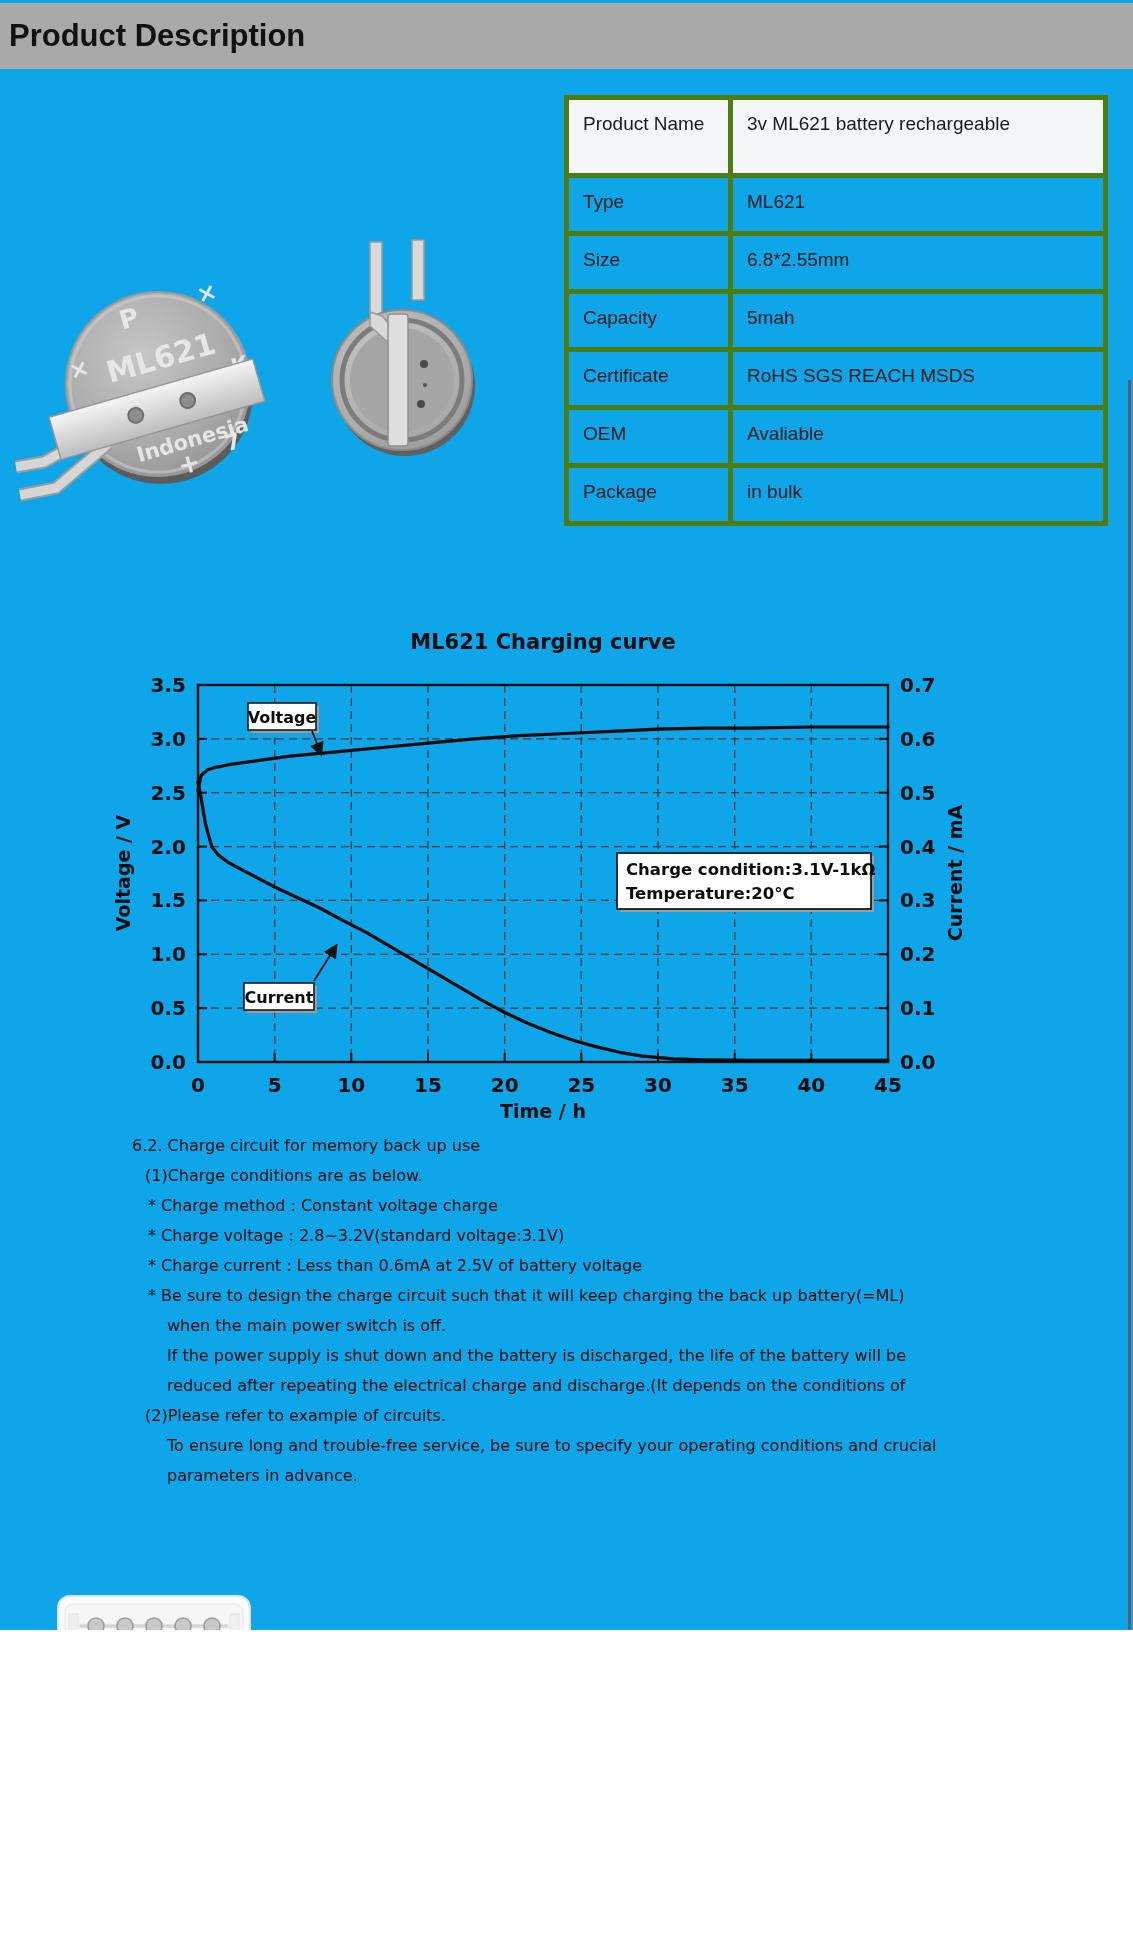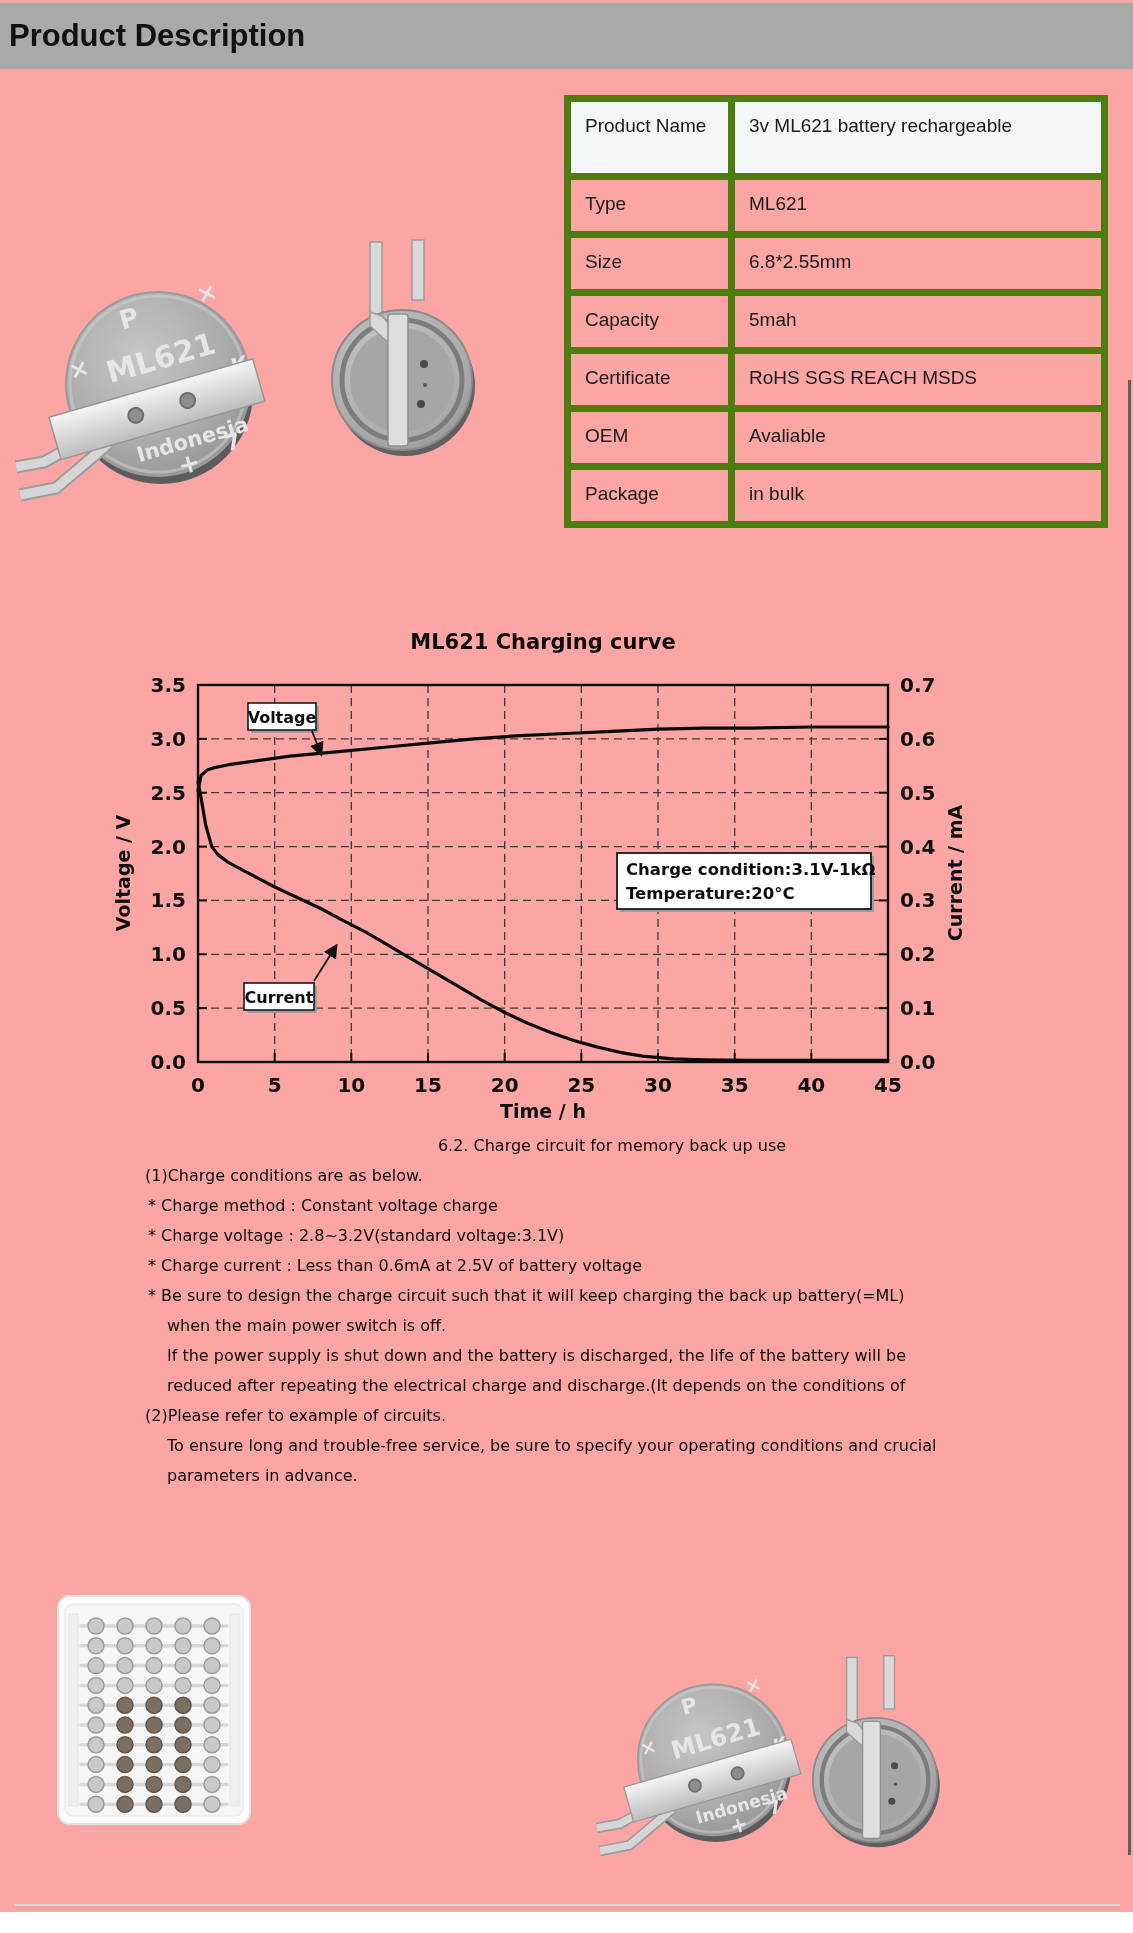--- a/index.html
+++ b/index.html
@@ -1,37 +1,37 @@
 <!DOCTYPE html>
 <html><head>
 <meta charset="utf-8">
 <style>
   html,body{margin:0;padding:0;background:#fff;}
-  .page{position:relative;width:1133px;height:1912px;background:#fca5a5;overflow:hidden;
+  .page{position:relative;width:1133px;height:1630px;background:#0ea5e9;overflow:hidden;
         font-family:"Liberation Sans",sans-serif;color:#141414;text-decoration:underline;}
   .header-bar{position:absolute;left:0;top:3px;width:1133px;height:66px;background:#a9a9a9;}
   .header-bar span{display:block;line-height:66px;padding-left:9px;font-size:31px;font-weight:600;color:#111;}
 
   
   table.spec{position:absolute;left:564px;top:95px;width:544px;border-collapse:collapse;
              font-size:19px;color:#1a1a1a;}
-  table.spec td{border:7px solid #4d7c0f;vertical-align:top;padding:13px 14px;box-sizing:border-box;margin-left:20px;}
+  table.spec td{border:5px solid #4d7c0f;vertical-align:top;padding:13px 14px;box-sizing:border-box;margin-left:20px;}
   table.spec td.lbl{width:164px;}
   table.spec tr td{height:58px;}
   table.spec tr.first td{height:78px;background:#f4f6f8;}
 
   
   .chart-svg{position:absolute;left:100px;top:615px;width:900px;height:510px;}
   .chart-svg text{font-family:"DejaVu Sans",sans-serif;font-weight:bold;fill:#0d0d0d;}
 
   
   .notes{position:absolute;left:117px;top:1131px;width:990px;font-family:"DejaVu Sans",sans-serif;
          font-size:16px;line-height:30px;color:#0c0c0c;}
   .note-line{white-space:nowrap;}
-  .ind0{margin-left:0;text-align:center;} .ind1{margin-left:28px;} .ind2{margin-left:31px;} .ind3{margin-left:50px;}
+  .ind0{margin-left:15px;} .ind1{margin-left:28px;} .ind2{margin-left:31px;} .ind3{margin-left:50px;}
 
   
   .photo1{position:absolute;left:8px;top:238px;width:280px;height:290px;}
   .photo2{position:absolute;left:312px;top:228px;width:180px;height:240px;}
   .photo3{position:absolute;left:590px;top:1640px;width:230px;height:238px;}
   .photo4{position:absolute;left:795px;top:1645px;width:160px;height:213px;}
   .tray{position:absolute;left:55px;top:1592px;width:205px;height:240px;}
 
   .right-line{position:absolute;left:1128px;top:380px;width:3px;height:1475px;background:#5e5e5e;}
   .bottom-divider{position:absolute;left:14px;top:1904px;width:1106px;height:2px;background:#d8d8d8;}

